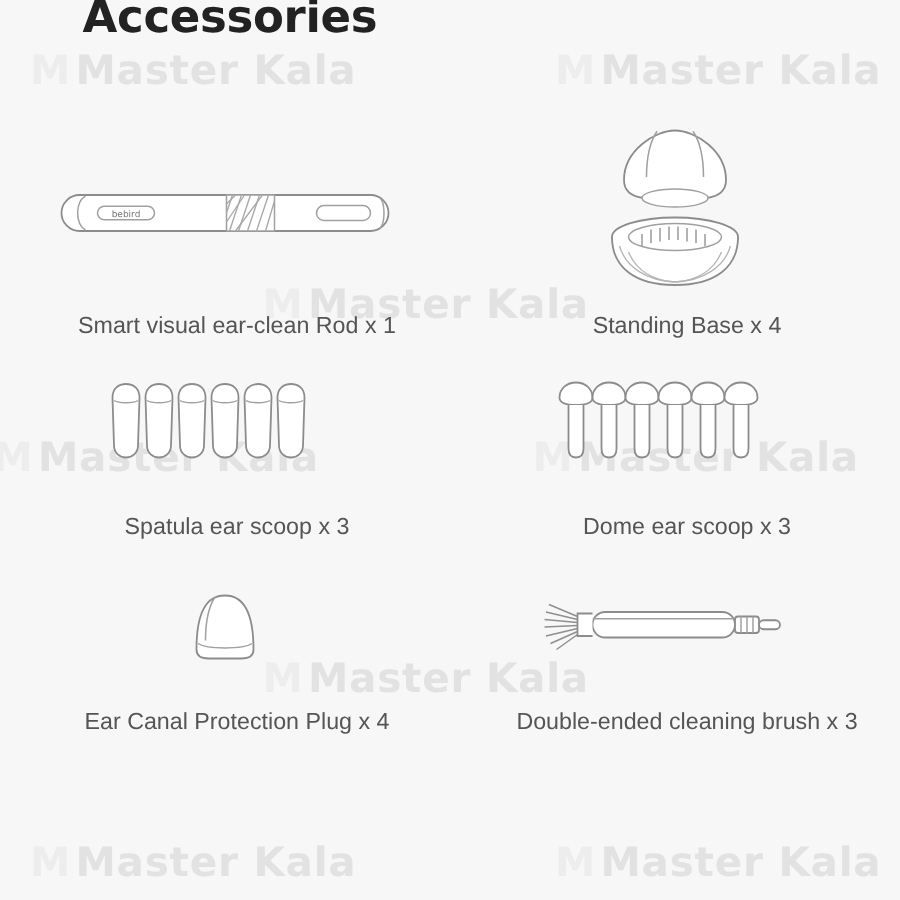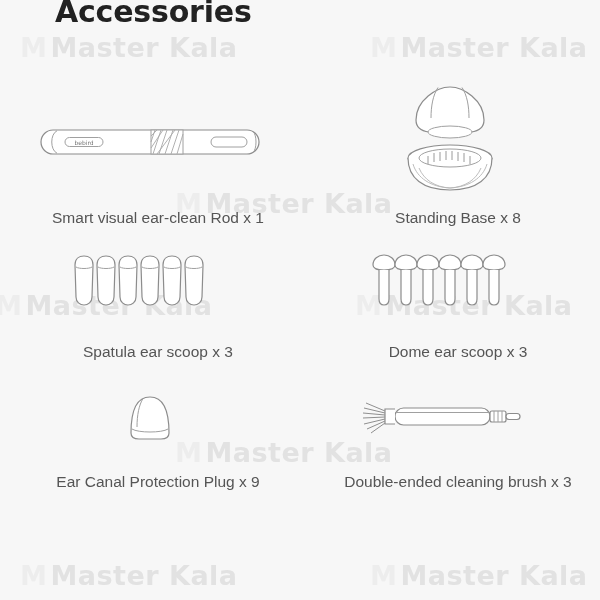--- a/index.html
+++ b/index.html
@@ -189,21 +189,21 @@
             </g>
 
             <g stroke="#b5b5b5" stroke-width="0.9" fill="none">
               <path d="M38 86 C42 100 56 109 75 110"></path>
               <path d="M44 90 C49 102 60 109 75 110"></path>
               <path d="M112 86 C108 100 94 109 75 110"></path>
               <path d="M106 90 C101 102 90 109 75 110"></path>
             </g>
           </svg>
         </div>
-        <div class="caption">Standing Base x 8</div>
+        <div class="caption">Standing Base x 4</div>
       </div>
 
     </div>
 
     <div class="row row-2">
 
       <div class="cell">
         <div class="art">
           <svg width="170" height="70" viewBox="0 0 170 70">
             <g>
@@ -252,21 +252,21 @@
     <div class="row row-3">
 
       <div class="cell">
         <div class="art">
           <svg width="90" height="70" viewBox="0 0 90 70">
             <path class="ln fillw" d="M26 52 C26 28 32 16 45 16 C58 16 64 28 64 52 C64 56 61 58 56 58 L34 58 C29 58 26 56 26 52 Z"></path>
             <path class="ln-thin" d="M27 48 C33 52 57 52 63 48"></path>
             <path class="ln-thin" d="M38 17.5 C34 24 32 34 32 46"></path>
           </svg>
         </div>
-        <div class="caption">Ear Canal Protection Plug x 9</div>
+        <div class="caption">Ear Canal Protection Plug x 4</div>
       </div>
 
       <div class="cell">
         <div class="art">
           <svg width="190" height="70" viewBox="0 0 190 70">
 
             <rect class="ln fillw" x="40" y="27" width="95" height="17" rx="8.5" ry="8.5"></rect>
             <line class="ln-thin" x1="40" y1="31.5" x2="135" y2="31.5"></line>
 
             <path class="ln fillw" d="M40 28 L30 28 L30 43 L40 43"></path>

